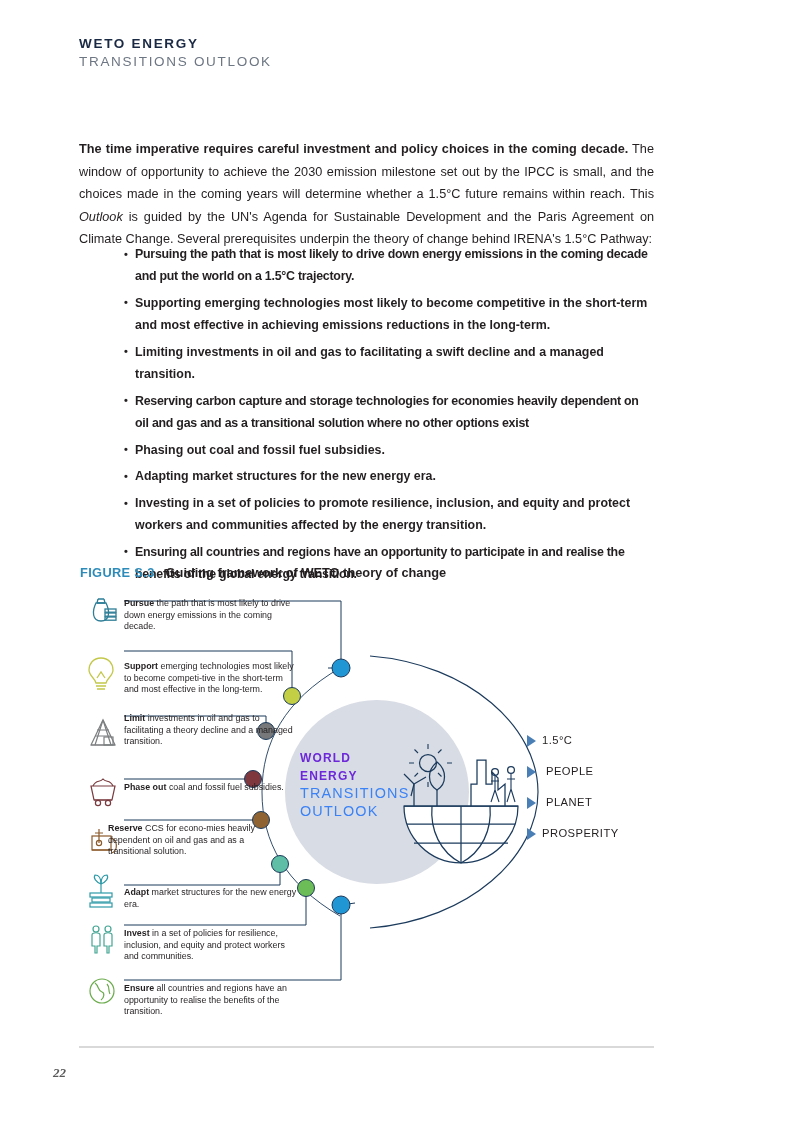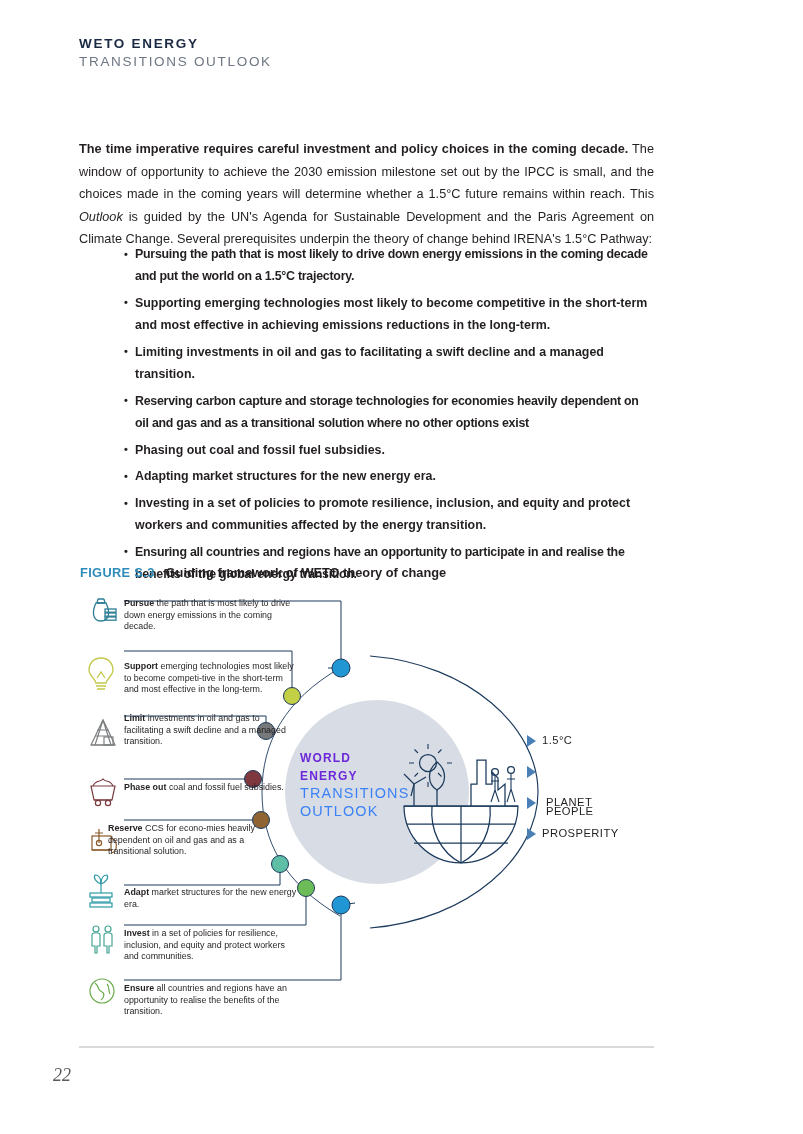--- a/index.html
+++ b/index.html
@@ -155,22 +155,23 @@
     width: 575px;
     height: 2px;
     background: #d9d9d9;
   }
   .page-no {
     position: absolute;
     left: 53px;
     top: 1065px;
     font-family: "Liberation Serif", serif;
     font-style: italic;
-    font-size: 18px;
+    font-size: 13px;
     color: #5a5a5a;
+    font-weight: bold;
   }
 </style>
 </head>
 <body>
 
 <div class="runhead">
   <div class="line1">WETO ENERGY</div>
   <div class="line2">TRANSITIONS OUTLOOK</div>
 </div>
 
@@ -338,39 +339,39 @@
     <div class="cl4">OUTLOOK</div>
   </div>
 
   <div class="item" style="left:124px; top:598px;">
     <b>Pursue</b><span> the path that is most likely to drive down energy emissions in the coming decade.</span>
   </div>
   <div class="item" style="left:124px; top:653px;margin-top:8px;">
     <b>Support</b><span> emerging technologies most likely to become competi-tive in the short-term and most effective in the long-term.</span>
   </div>
   <div class="item" style="left:124px; top:713px;">
-    <b>Limit</b><span> investments in oil and gas to facilitating a swift decline and a managed transition.</span>
+    <b>Limit</b><span> investments in oil and gas to facilitating a theory decline and a managed transition.</span>
   </div>
   <div class="item" style="left:124px; top:782px;">
     <b>Phase out</b><span> coal and fossil fuel subsidies.</span>
   </div>
   <div class="item" style="left:108px; top:823px;">
     <b>Reserve</b><span> CCS for econo-mies heavily dependent on oil and gas and as a transitional solution.</span>
   </div>
   <div class="item" style="left:124px; top:887px;">
     <b>Adapt</b><span> market structures for the new energy era.</span>
   </div>
   <div class="item" style="left:124px; top:983px;">
     <b>Ensure</b><span> all countries and regions have an opportunity to realise the benefits of the transition.</span>
   </div>
   <div class="item" style="left:124px; top:928px;">
     <b>Invest</b><span> in a set of policies for resilience, inclusion, and equity and protect workers and communities.</span>
   </div>
 
   <div class="outcome" style="left:542px; top:734px;">1.5°C</div>
-  <div class="outcome" style="left:546px; top:765px;margin-top:40px;">PEOPLE</div>
+  <div class="outcome" style="left:546px; top:765px;">PEOPLE</div>
   <div class="outcome" style="left:546px; top:796px;">PLANET</div>
   <div class="outcome" style="left:542px; top:827px;">PROSPERITY</div>
 
 </div>
 
 <div class="footer-rule"></div>
 <div class="page-no">22</div>
 
 </body></html>

